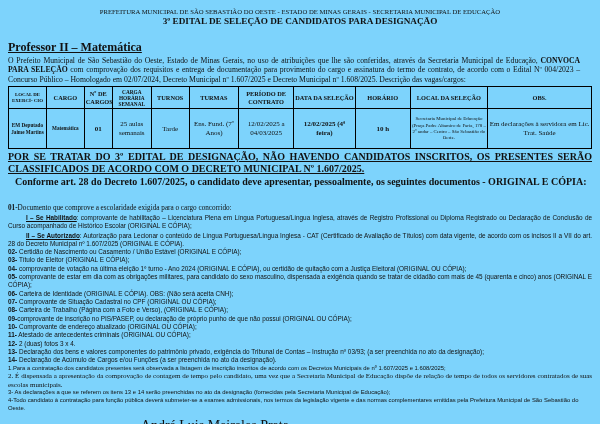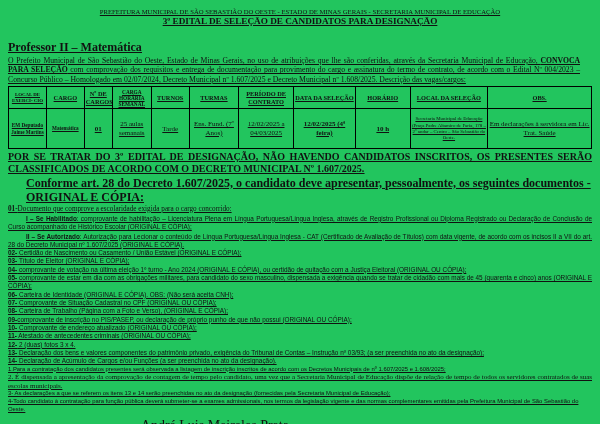--- a/index.html
+++ b/index.html
@@ -1,43 +1,42 @@
 <!DOCTYPE html>
 <html><head>
 <meta charset="utf-8">
 <style>
   html,body { margin:0; padding:0; background:#ffffff; }
   body { width:600px; height:424px; overflow:hidden; }
   .page {
     box-sizing:border-box; width:600px; height:424px;
     padding:8px 8px 0 8px;
     font-family:"Liberation Serif", serif; color:#111;
-    background:#22c55e;
-    text-decoration:underline;
+    background:#7dd3fc;
   }
   .hdr1 { font-size:6.7px; text-align:center; white-space:nowrap; }
   .hdr2 { font-size:9.2px; font-weight:bold; text-align:center; margin-top:1px; }
   .subtitle { font-size:12px; font-weight:bold; text-decoration:underline; margin-top:14px; }
   .intro { margin:1px 12px 2px 0; font-size:7.7px; line-height:1.22; text-align:justify; }
 
   table.vac { width:100%; border-collapse:collapse; table-layout:fixed; }
   .vac th, .vac td { border:1px solid #000; text-align:center; vertical-align:middle; padding:1px; overflow:hidden; }
   .vac th { font-size:6.3px; line-height:1.15; font-weight:bold; }
   .vac th.xs { font-size:4.9px; }
   .vac th.sm { font-size:5.3px; }
   .vac thead tr { height:22px; }
   .vac tbody tr { height:40px;padding-left:18px; }
   .vac td { font-size:7px; line-height:1.18; }
   .vac td.xs { font-size:4.9px; line-height:1.25; }
   .vac td.smb { font-size:5.2px; font-weight:bold; line-height:1.3; }
   .vac td.b  { font-weight:bold; }
 
   .statement { margin:2px 0 0 0; font-size:10px; font-weight:bold; text-decoration:underline; text-align:justify; line-height:1.18; }
-  .conforme  { margin:1px 0 0 18px; font-size:12px; font-weight:bold; line-height:1.2; }
-  .ditem01   { font-size:7.2px; line-height:1.2; }
+  .conforme  { margin:1px 0 0 7px; font-size:10px; font-weight:bold; line-height:1.2; }
+  .ditem01   { font-size:7.2px; line-height:1.2;margin-top:16px; }
   .num-b     { font-weight:bold; }
   .sub {
     font-family:"Liberation Sans", sans-serif; font-size:6.4px; line-height:1.28;
     text-align:justify; text-indent:18px; margin-top:1.5px;
   }
   .sub .lbl { font-weight:bold; text-decoration:underline; }
   .ditem {
     font-family:"Liberation Sans", sans-serif; font-size:6.4px; line-height:1.3;
     text-align:justify;
   }

